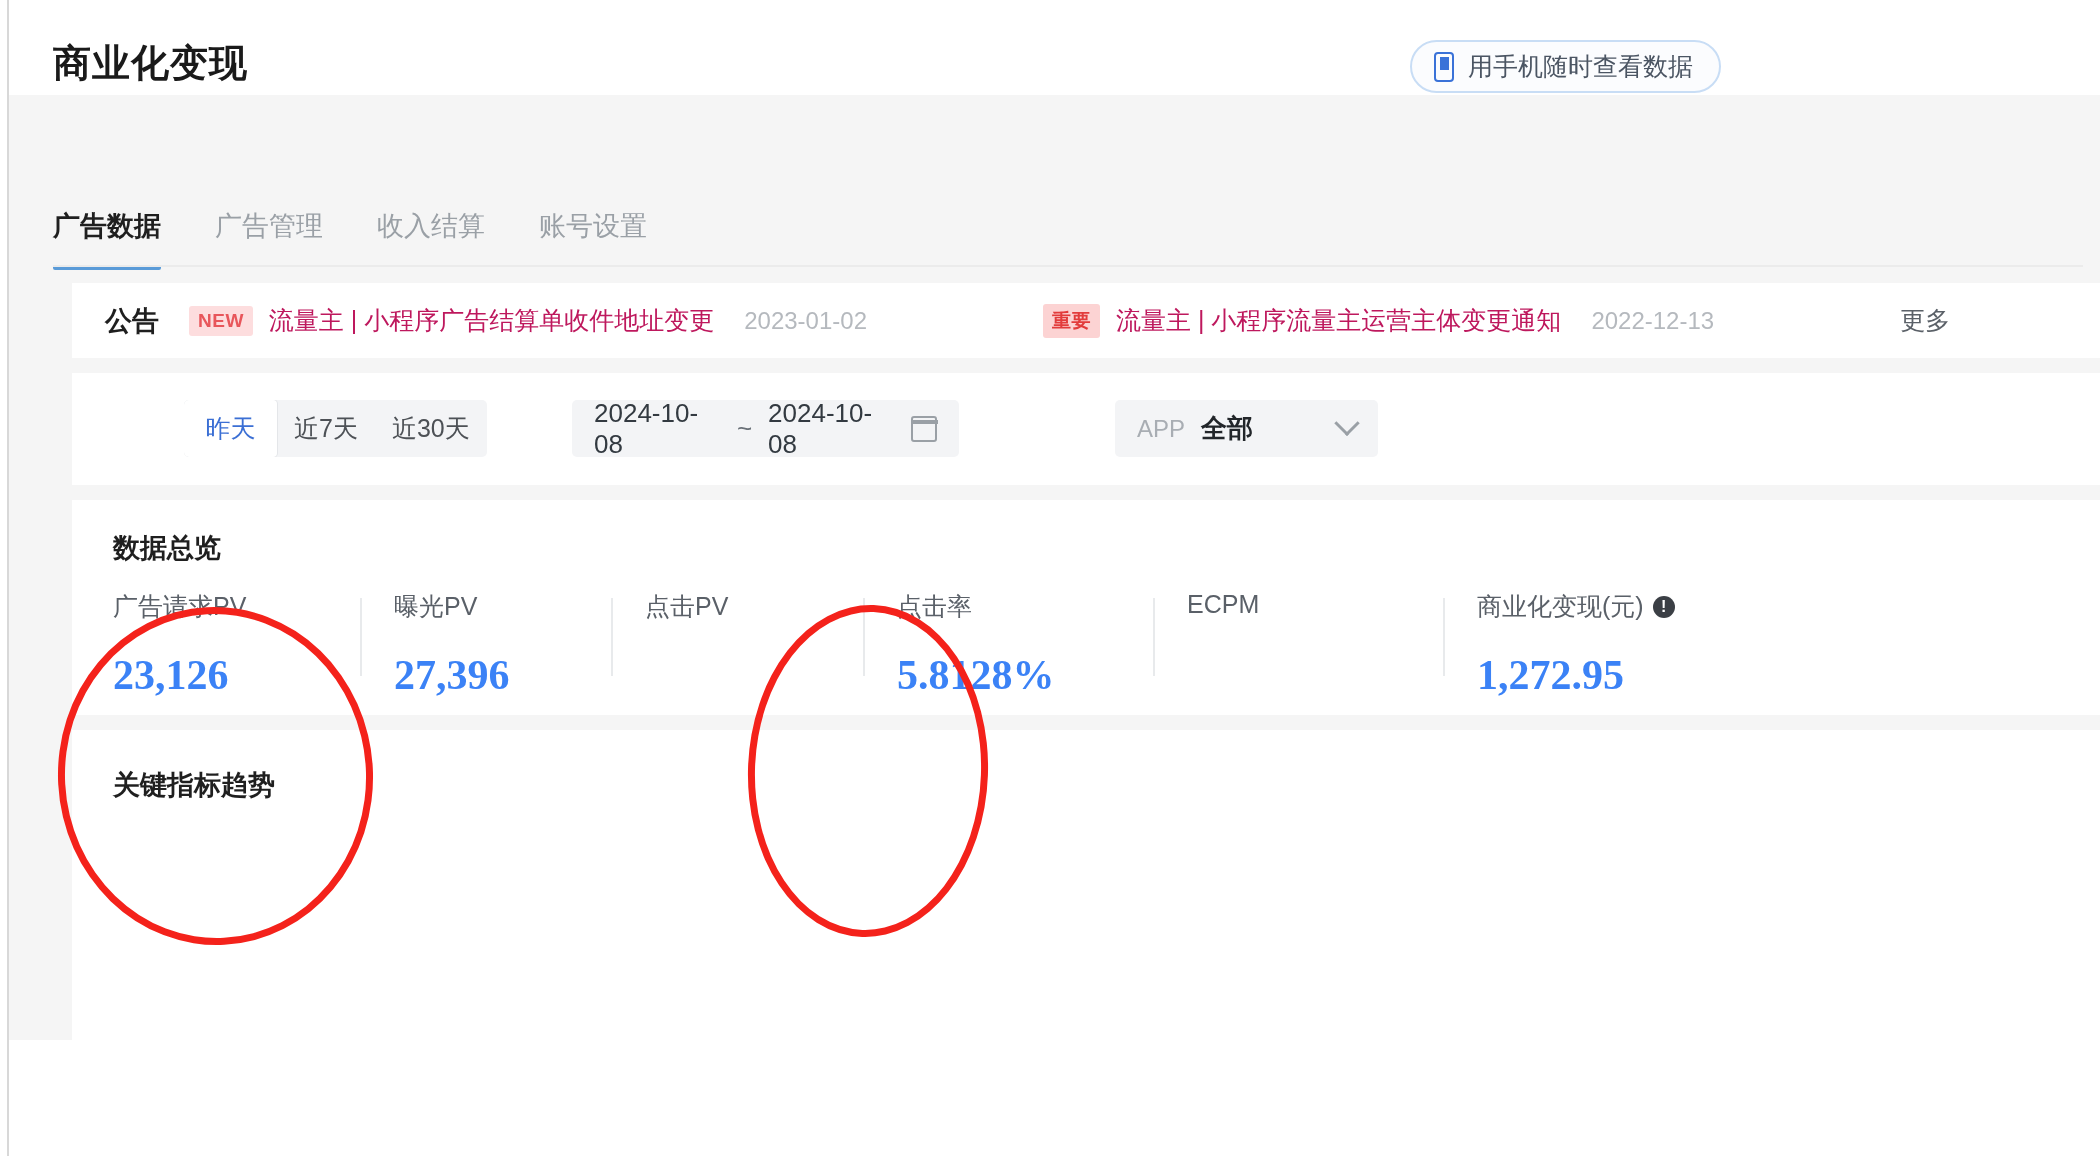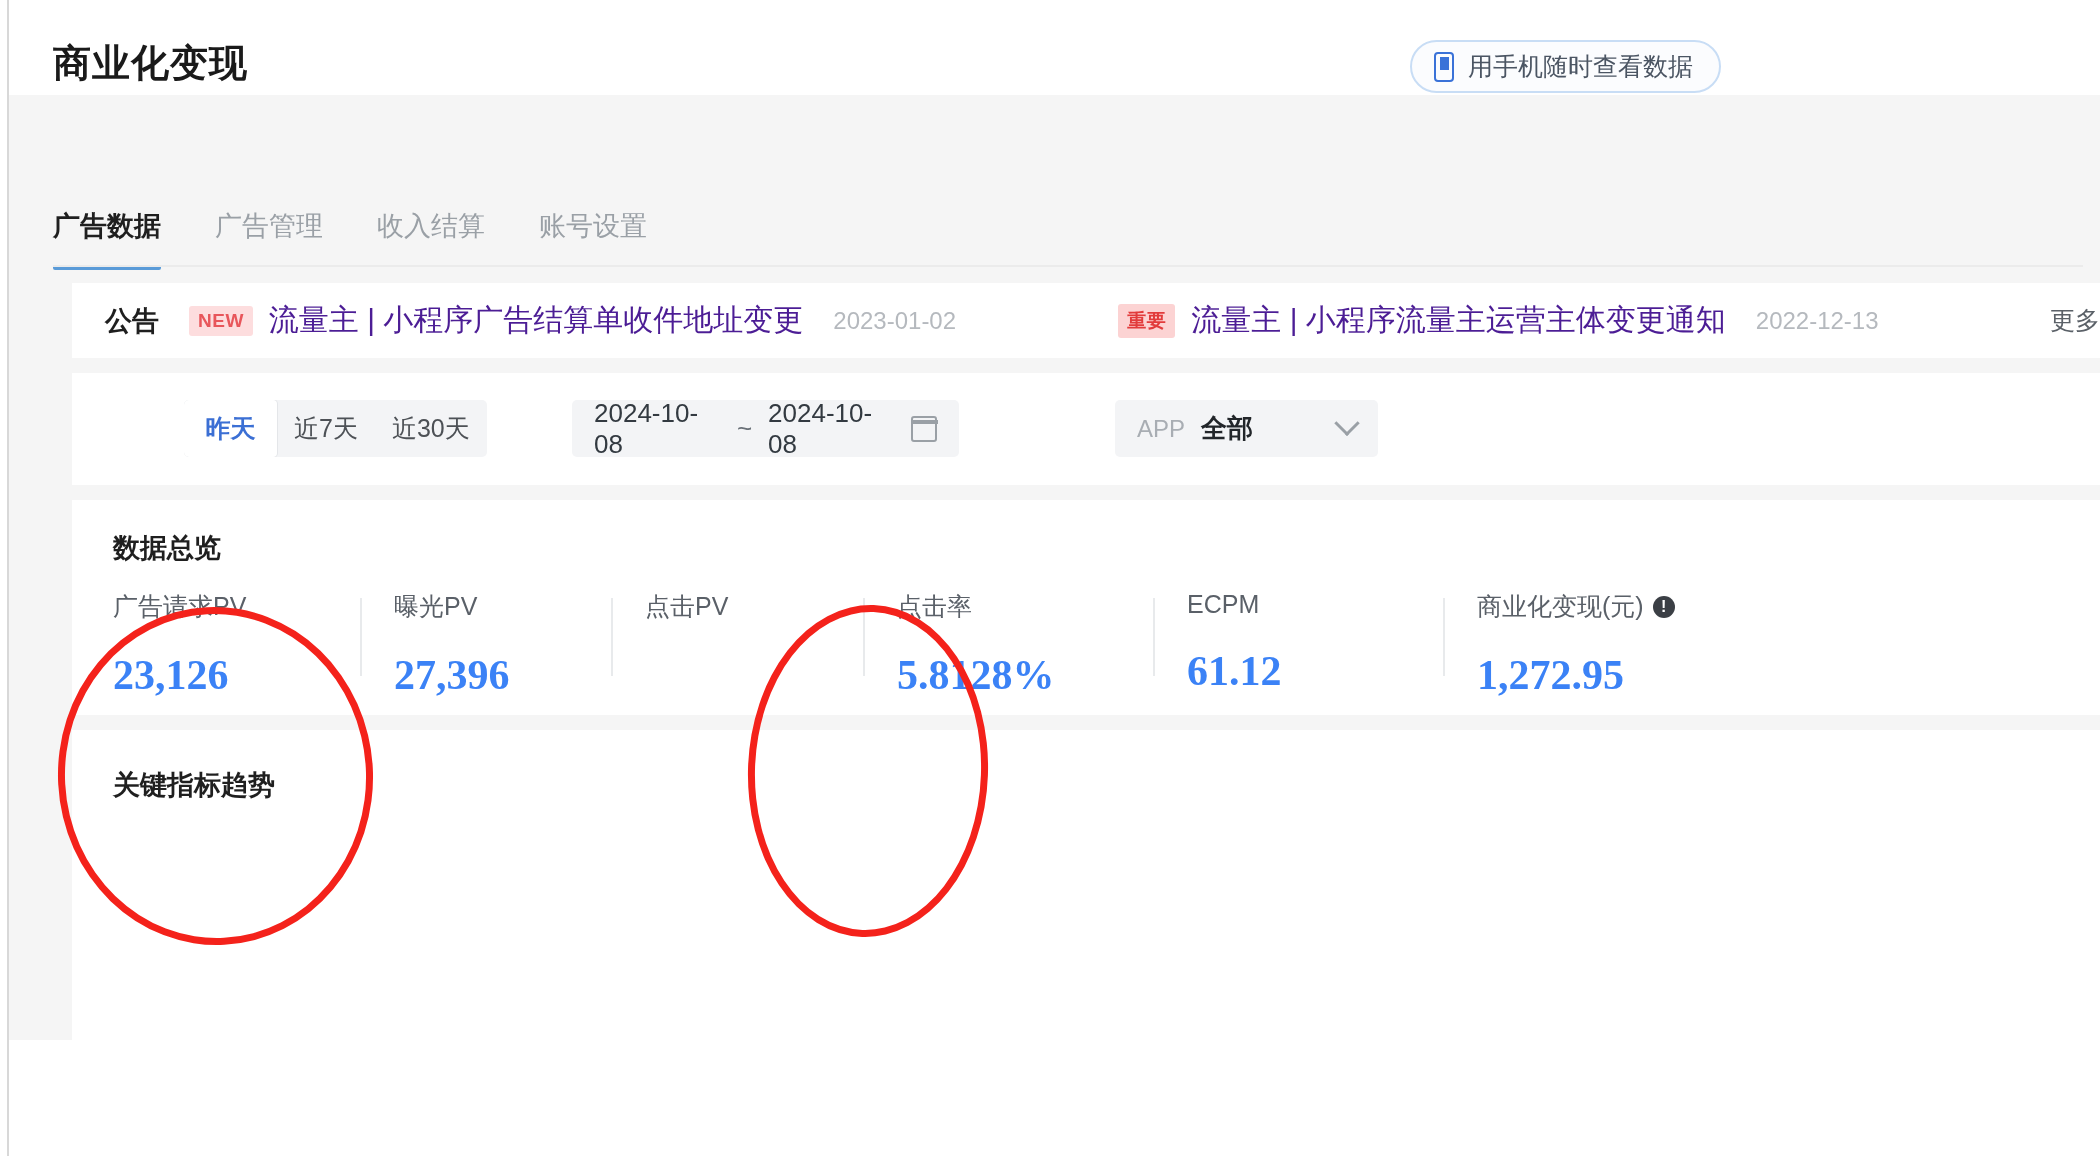--- a/index.html
+++ b/index.html
@@ -198,22 +198,22 @@
     font-weight: bold;
     padding: 4px 9px;
     border-radius: 3px;
     margin-right: 16px;
     letter-spacing: 0.5px;
   }
   .badge-new { background: #fdddde; color: #e8565b; }
   .badge-important { background: #fcd3d3; color: #e23c3c; font-weight: bold; }
 
   .notice-link {
-    font-size: 30px;
-    color: #4c1d95;
+    font-size: 25px;
+    color: #be185d;
     font-weight: 500;
     cursor: pointer;
   }
 
   .notice-date {
     font-size: 24px;
     color: #b5b9be;
     margin-left: 30px;
   }
 
@@ -252,21 +252,21 @@
     align-items: center;
     justify-content: center;
     font-size: 25px;
     color: #4d5156;
     cursor: pointer;
   }
 
   .seg-item.active {
     background: #ffffff;
     color: #3b6fd4;
-    font-weight: bold;
+    font-weight: normal;
     box-shadow: 0 0 0 1px #e4e6e9;
     border-radius: 4px;
   }
 
   .date-range {
     position: absolute;
     left: 500px;
     top: 27px;
     height: 57px;
     width: 387px;
@@ -548,21 +548,20 @@
         <div class="stat-label">点击PV</div>
       </div>
 
       <div class="stat">
         <div class="stat-label">点击率</div>
         <div class="stat-value">5.8128%</div>
       </div>
 
       <div class="stat">
         <div class="stat-label">ECPM</div>
-        <div class="stat-value">61.12</div>
       </div>
 
       <div class="stat">
         <div class="stat-label">
           <span>商业化变现(元)</span>
           <span class="info-icon">!</span>
         </div>
         <div class="stat-value">1,272.95</div>
       </div>
 

